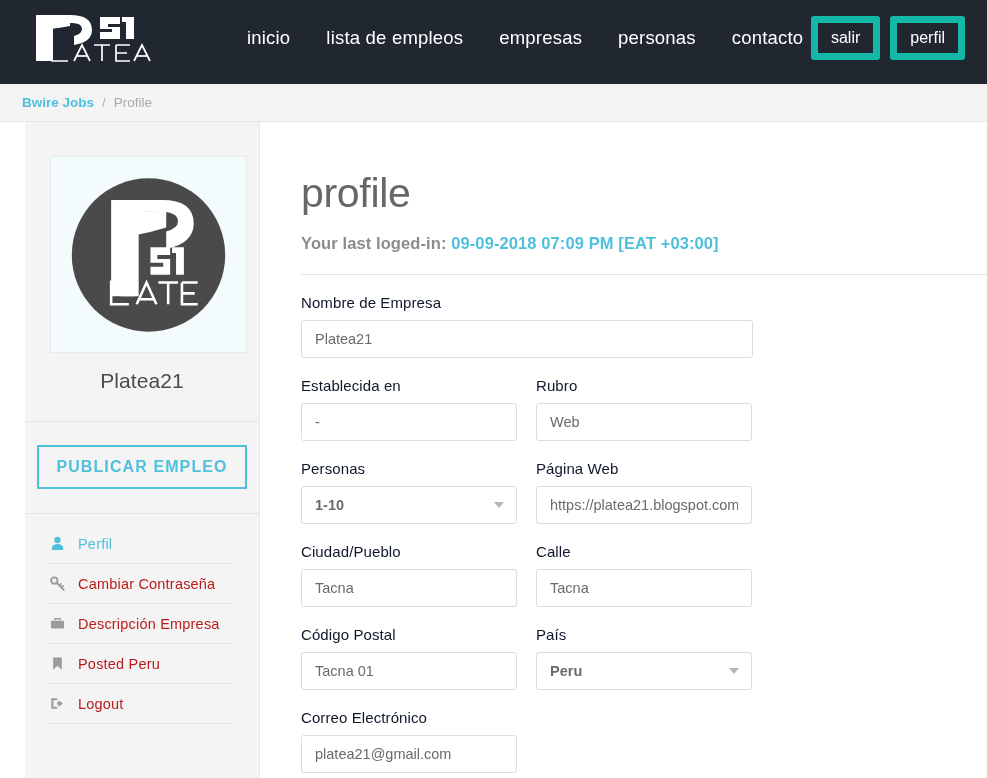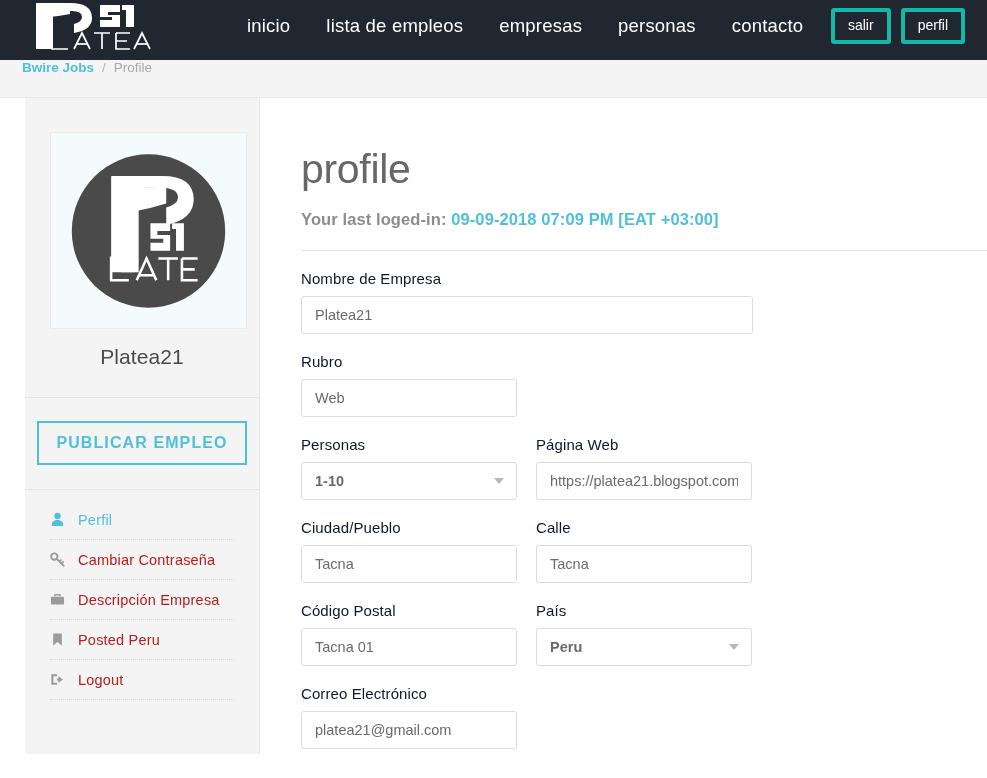--- a/index.html
+++ b/index.html
@@ -6,21 +6,21 @@
   html, body {
     margin: 0; padding: 0;
     width: 987px; height: 778px;
     overflow: hidden;
     background: #ffffff;
     font-family: "Liberation Sans", sans-serif;
   }
 
   
   .navbar {
-    height: 60px;
+    height: 84px;
     background: #212730;
     display: flex;
     align-items: center;
     padding: 0 22px 8px 30px;
     position: relative;
   }
   .brand {
     width: 130px;
     height: 58px;
     flex: 0 0 auto;
@@ -40,38 +40,38 @@
     white-space: nowrap;
     cursor: pointer;
   }
   .nav-right {
     margin-left: auto;
     display: flex;
     gap: 10px;
     align-items: center;
   }
   .nav-btn {
-    border: 4px solid #14b8a6;
+    border: 7px solid #14b8a6;
     color: #ffffff;
     background: transparent;
     border-radius: 3px;
-    font-size: 14px;
+    font-size: 16px;
     padding: 5px 13px 6px;
     font-family: "Liberation Sans", sans-serif;
     cursor: pointer;
     line-height: 1.2;
   }
 
   
   .breadcrumb-bar {
     height: 38px;
     background: #f4f4f4;
     border-bottom: 1px solid #e6e6e6;
     display: flex;
-    align-items: flex-start;
+    align-items: center;
     padding-left: 22px;
     font-size: 13.5px;
   }
   .crumb-link { color: #4fc0dc; text-decoration: none; font-weight: 600; cursor: pointer; }
   .crumb-sep { color: #b4b4b4; margin: 0 8px; }
   .crumb-current { color: #a9a9a9; }
 
   
   .page {
     display: flex;
@@ -367,20 +367,24 @@
 
     <form>
 
       <div class="field full">
         <label class="field-label">Nombre de Empresa</label>
         <input class="field-input" value="Platea21" style="">
       </div>
 
       <div class="form-row">
         <div class="field half">
+          <label class="field-label">Establecida en</label>
+          <input class="field-input" value="-" style="">
+        </div>
+        <div class="field half">
           <label class="field-label">Rubro</label>
           <input class="field-input" value="Web" style="">
         </div>
       </div>
 
       <div class="form-row">
         <div class="field half">
           <label class="field-label">Personas</label>
           <div class="select-wrap">
             <div class="select-box">1-10</div>

